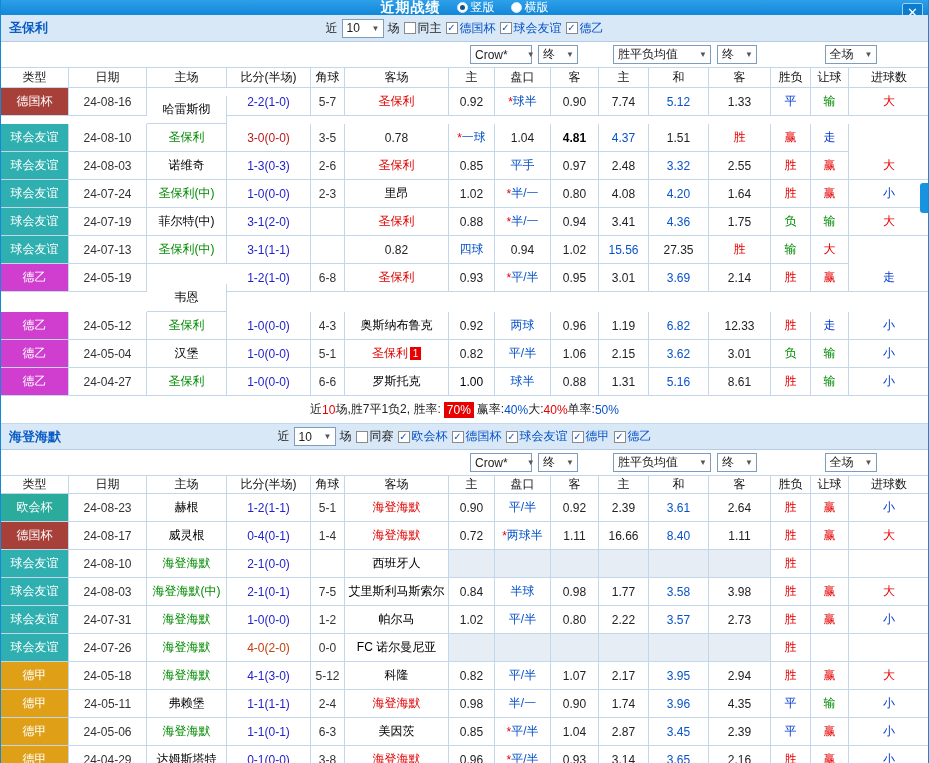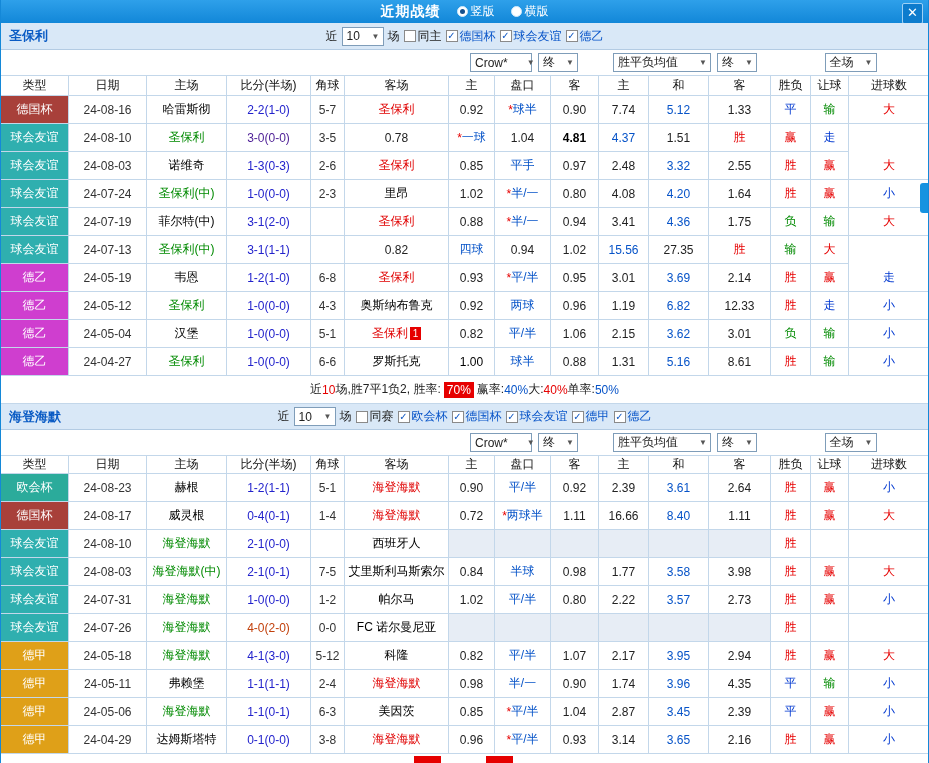--- a/index.html
+++ b/index.html
@@ -7,21 +7,21 @@
     --cols: 68px 78px 80px 84px 34px 104px 46px 56px 48px 50px 60px 62px 40px 38px 81px;
     --grid: #c3d7ea;
   }
   body{
     width:929px;height:763px;overflow:hidden;background:#fff;
     font-family:"Liberation Sans","DejaVu Sans",sans-serif;font-size:12px;color:#222;
   }
   .win{width:929px;height:763px;position:relative;overflow:hidden;
     border-left:1px solid #1488d8;border-right:1px solid #1488d8;}
   
-  .titlebar{height:23px;background:linear-gradient(#2ea0ea,#1287d8);display:flex;
+  .titlebar{height:15px;background:linear-gradient(#2ea0ea,#1287d8);display:flex;
     align-items:center;justify-content:center;gap:16px;color:#fff;position:relative;}
   .titlebar .t{font-weight:bold;font-size:14px;letter-spacing:1px;}
   .radio-item{display:inline-flex;align-items:center;gap:3px;font-size:12px;cursor:pointer;}
   .radio{width:11px;height:11px;border:1px solid #cfe9fb;border-radius:50%;background:#fff;
     display:inline-flex;align-items:center;justify-content:center;}
   .radio.sel::after{content:"";width:5px;height:5px;border-radius:50%;background:#15508c;}
   .close-btn{position:absolute;right:5px;top:3px;width:21px;height:21px;background:#0d7ccd;
     border:1px solid #9ed1f5;border-radius:2px;text-align:center;line-height:18px;
     font-size:13px;font-weight:bold;color:#fff;cursor:pointer;}
   
@@ -157,42 +157,42 @@
       <div class="cell">和</div>
       <div class="cell">客</div>
       <div class="cell">胜负</div>
       <div class="cell">让球</div>
       <div class="cell">进球数</div>
     </div>
     <div>
         <div class="row">
           <div class="cell c-type" style="background: rgb(168, 64, 58);">德国杯</div>
           <div class="cell" style="color: rgb(51, 51, 51);">24-08-16</div>
-          <div class="cell" style="color: rgb(0, 0, 0);">哈雷斯彻</div>
+          <div class="cell" style="color: rgb(0, 0, 0); margin-top: 8px;">哈雷斯彻</div>
           <div class="cell" style="color: rgb(34, 34, 204);">2-2(1-0)</div>
           <div class="cell" style="color: rgb(51, 51, 51);">5-7</div>
           <div class="cell" style="color: rgb(224, 0, 0);">圣保利</div>
           <div class="cell" style="color: rgb(34, 34, 34);">0.92</div>
           <div class="cell">
             <span style="color: rgb(230, 0, 0);">*</span>
             <span style="color: rgb(6, 83, 200);">球半</span>
           </div>
           <div class="cell" style="color: rgb(34, 34, 34);">0.90</div>
           <div class="cell" style="color: rgb(34, 34, 34);">7.74</div>
           <div class="cell" style="color: rgb(6, 83, 200);">5.12</div>
           <div class="cell" style="color: rgb(34, 34, 34);">1.33</div>
           <div class="cell" style="color: rgb(0, 56, 208);">平</div>
           <div class="cell" style="color: rgb(0, 138, 0);">输</div>
           <div class="cell" style="color: rgb(230, 0, 0);">大</div>
         </div>
         <div class="row">
           <div class="cell c-type" style="background: rgb(47, 175, 175);">球会友谊</div>
           <div class="cell" style="color: rgb(51, 51, 51);">24-08-10</div>
           <div class="cell" style="color: rgb(0, 138, 0);">圣保利</div>
-          <div class="cell" style="color: #4c1d95;">3-0(0-0)</div>
+          <div class="cell" style="color: #b91c1c;">3-0(0-0)</div>
           <div class="cell" style="color: rgb(51, 51, 51);">3-5</div>
           <div class="cell" style="color: rgb(34, 34, 34);">0.78</div>
           <div class="cell">
             <span style="color: rgb(230, 0, 0);">*</span>
             <span style="color: rgb(6, 83, 200);">一球</span>
           </div>
           <div class="cell" style="color: rgb(34, 34, 34);">1.04</div>
           <div class="cell" style="color: #000000; font-weight: bold;">4.81</div>
           <div class="cell" style="color: rgb(6, 83, 200);">4.37</div>
           <div class="cell" style="color: rgb(34, 34, 34);">1.51</div>
@@ -269,21 +269,21 @@
           <div class="cell" style="color: rgb(34, 34, 34);">1.02</div>
           <div class="cell" style="color: rgb(6, 83, 200);">15.56</div>
           <div class="cell" style="color: rgb(34, 34, 34);">27.35</div>
           <div class="cell" style="color: rgb(230, 0, 0);">胜</div>
           <div class="cell" style="color: rgb(0, 138, 0);">输</div>
           <div class="cell" style="color: rgb(230, 0, 0);">大</div>
         </div>
         <div class="row">
           <div class="cell c-type" style="background: rgb(207, 62, 207);">德乙</div>
           <div class="cell" style="color: rgb(51, 51, 51);">24-05-19</div>
-          <div class="cell" style="color: rgb(0, 0, 0);">韦恩</div>
+          <div class="cell" style="color: rgb(0, 0, 0); margin-top: 20px;">韦恩</div>
           <div class="cell" style="color: rgb(34, 34, 204);">1-2(1-0)</div>
           <div class="cell" style="color: rgb(51, 51, 51);">6-8</div>
           <div class="cell" style="color: rgb(224, 0, 0);">圣保利</div>
           <div class="cell" style="color: rgb(34, 34, 34);">0.93</div>
           <div class="cell">
             <span style="color: rgb(230, 0, 0);">*</span>
             <span style="color: rgb(6, 83, 200);">平/半</span>
           </div>
           <div class="cell" style="color: rgb(34, 34, 34);">0.95</div>
           <div class="cell" style="color: rgb(34, 34, 34);">3.01</div>

